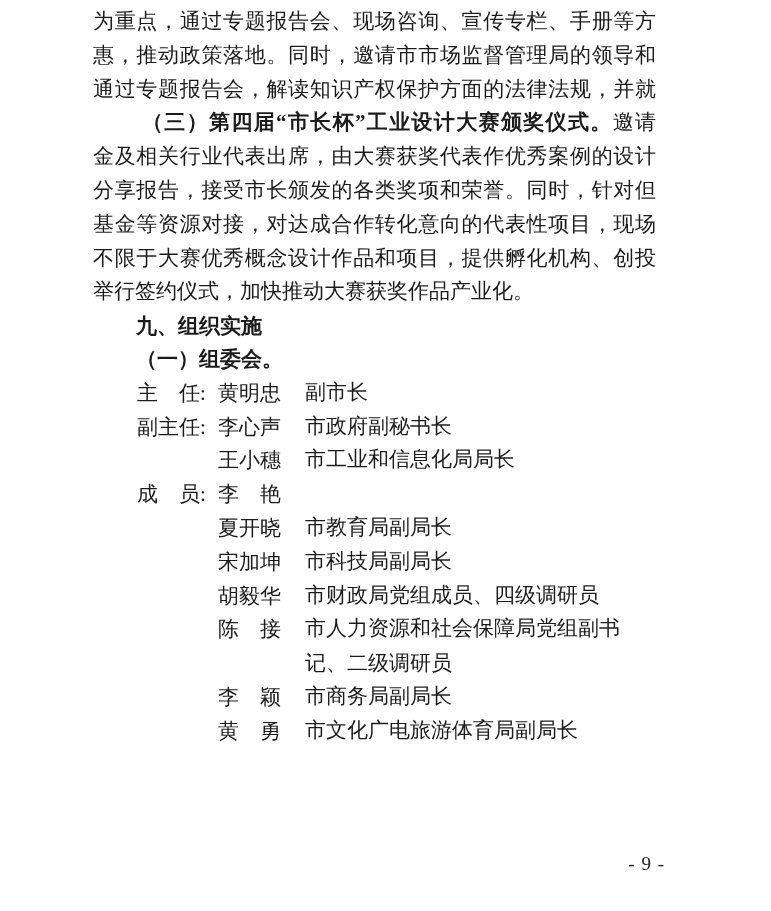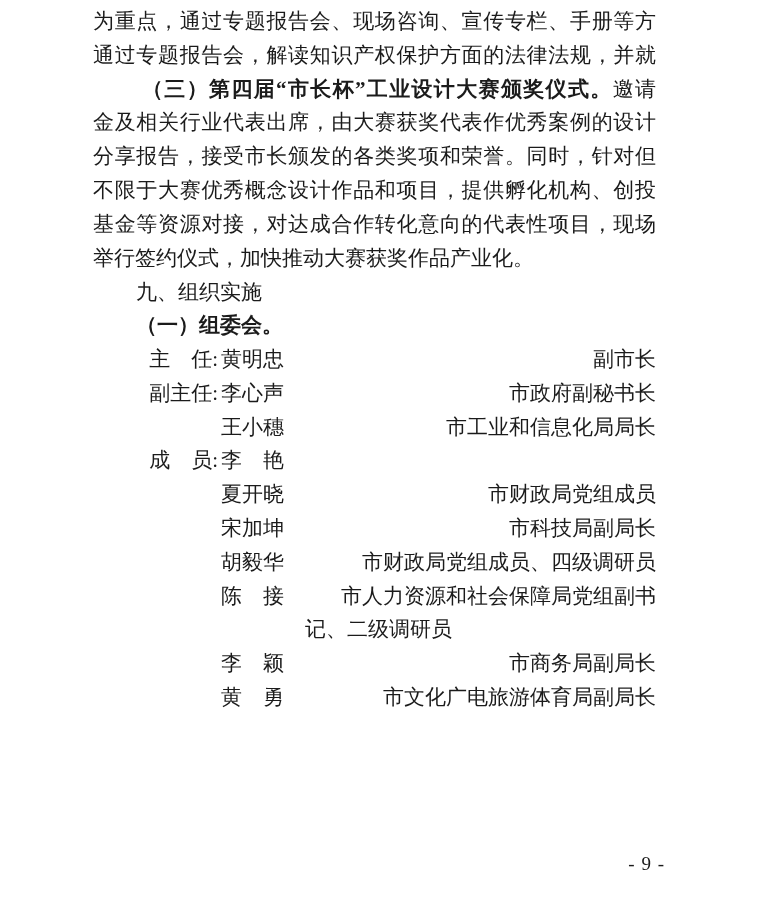--- a/index.html
+++ b/index.html
@@ -21,63 +21,63 @@
     height:33.8px;
     text-align:justify;
     white-space:normal;
     overflow:hidden;
   }
   .fill{text-align-last:justify;}
   .last{text-align-last:left;}
   .ind{text-indent:43px;}
   .lead-bold{font-weight:700;margin-left:6px;}
   .h-hei{
-    font-weight:400;
+    font-weight:700;
     font-family:"Liberation Sans","DejaVu Sans",sans-serif;
     text-align-last:left;
   }
   .h-bold{font-weight:700;text-align-last:left;}
   .roster-row{
     display:flex;
     height:33.8px;
     line-height:33.8px;
     font-size:21px;
     padding-left:44px;
-    text-align:right;
   }
   .r-role{flex:0 0 81px;width:81px;white-space:pre;}
   .r-name{flex:0 0 66px;width:66px;white-space:pre;}
   .r-gap{flex:0 0 21px;width:21px;}
-  .r-title{flex:1 1 auto;white-space:nowrap;}
+  .r-title{flex:1 1 auto;white-space:nowrap;font-family:Liberation Mono, monospace;}
   .r-cont{
     height:33.8px;line-height:33.8px;font-size:21px;
     padding-left:212px;white-space:nowrap;text-align:center;text-align-last:left;
   }
   .pagenum{
     position:absolute;
     top:853px;left:105px;width:560px;
     text-align:right;
     font-size:19px;
     letter-spacing:1px;
     font-family:"Liberation Serif","DejaVu Serif",serif;
   }
 </style>
 </head>
 <body>
 
 <div class="content">
 
   <div class="ln fill">为重点，通过专题报告会、现场咨询、宣传专栏、手册等方</div>
+  <div class="ln fill">惠，推动政策落地。同时，邀请市市场监督管理局的领导和</div>
   <div class="ln fill">通过专题报告会，解读知识产权保护方面的法律法规，并就</div>
 
   <div class="ln fill ind"><span class="lead-bold">（三）第四届“市长杯”工业设计大赛颁奖仪式。</span><span>邀请</span></div>
   <div class="ln fill">金及相关行业代表出席，由大赛获奖代表作优秀案例的设计</div>
   <div class="ln fill">分享报告，接受市长颁发的各类奖项和荣誉。同时，针对但</div>
+  <div class="ln fill">基金等资源对接，对达成合作转化意向的代表性项目，现场</div>
   <div class="ln fill">不限于大赛优秀概念设计作品和项目，提供孵化机构、创投</div>
-  <div class="ln fill">基金等资源对接，对达成合作转化意向的代表性项目，现场</div>
   <div class="ln last">举行签约仪式，加快推动大赛获奖作品产业化。</div>
 
   <div class="ln h-hei ind">九、组织实施</div>
   <div class="ln h-bold ind">（一）组委会。</div>
 
   <div class="roster-row">
     <span class="r-role">主　任:</span>
     <span class="r-name">黄明忠</span>
     <span class="r-gap"></span>
     <span class="r-title">副市长</span>
@@ -96,21 +96,21 @@
   </div>
   <div class="roster-row">
     <span class="r-role">成　员:</span>
     <span class="r-name">李　艳</span>
     <span class="r-gap"></span>
   </div>
   <div class="roster-row">
     <span class="r-role"></span>
     <span class="r-name">夏开晓</span>
     <span class="r-gap"></span>
-    <span class="r-title">市财政局党组成员</span>
+    <span class="r-title">市教育局副局长</span>
   </div>
   <div class="roster-row">
     <span class="r-role"></span>
     <span class="r-name">宋加坤</span>
     <span class="r-gap"></span>
     <span class="r-title">市科技局副局长</span>
   </div>
   <div class="roster-row">
     <span class="r-role"></span>
     <span class="r-name">胡毅华</span>

